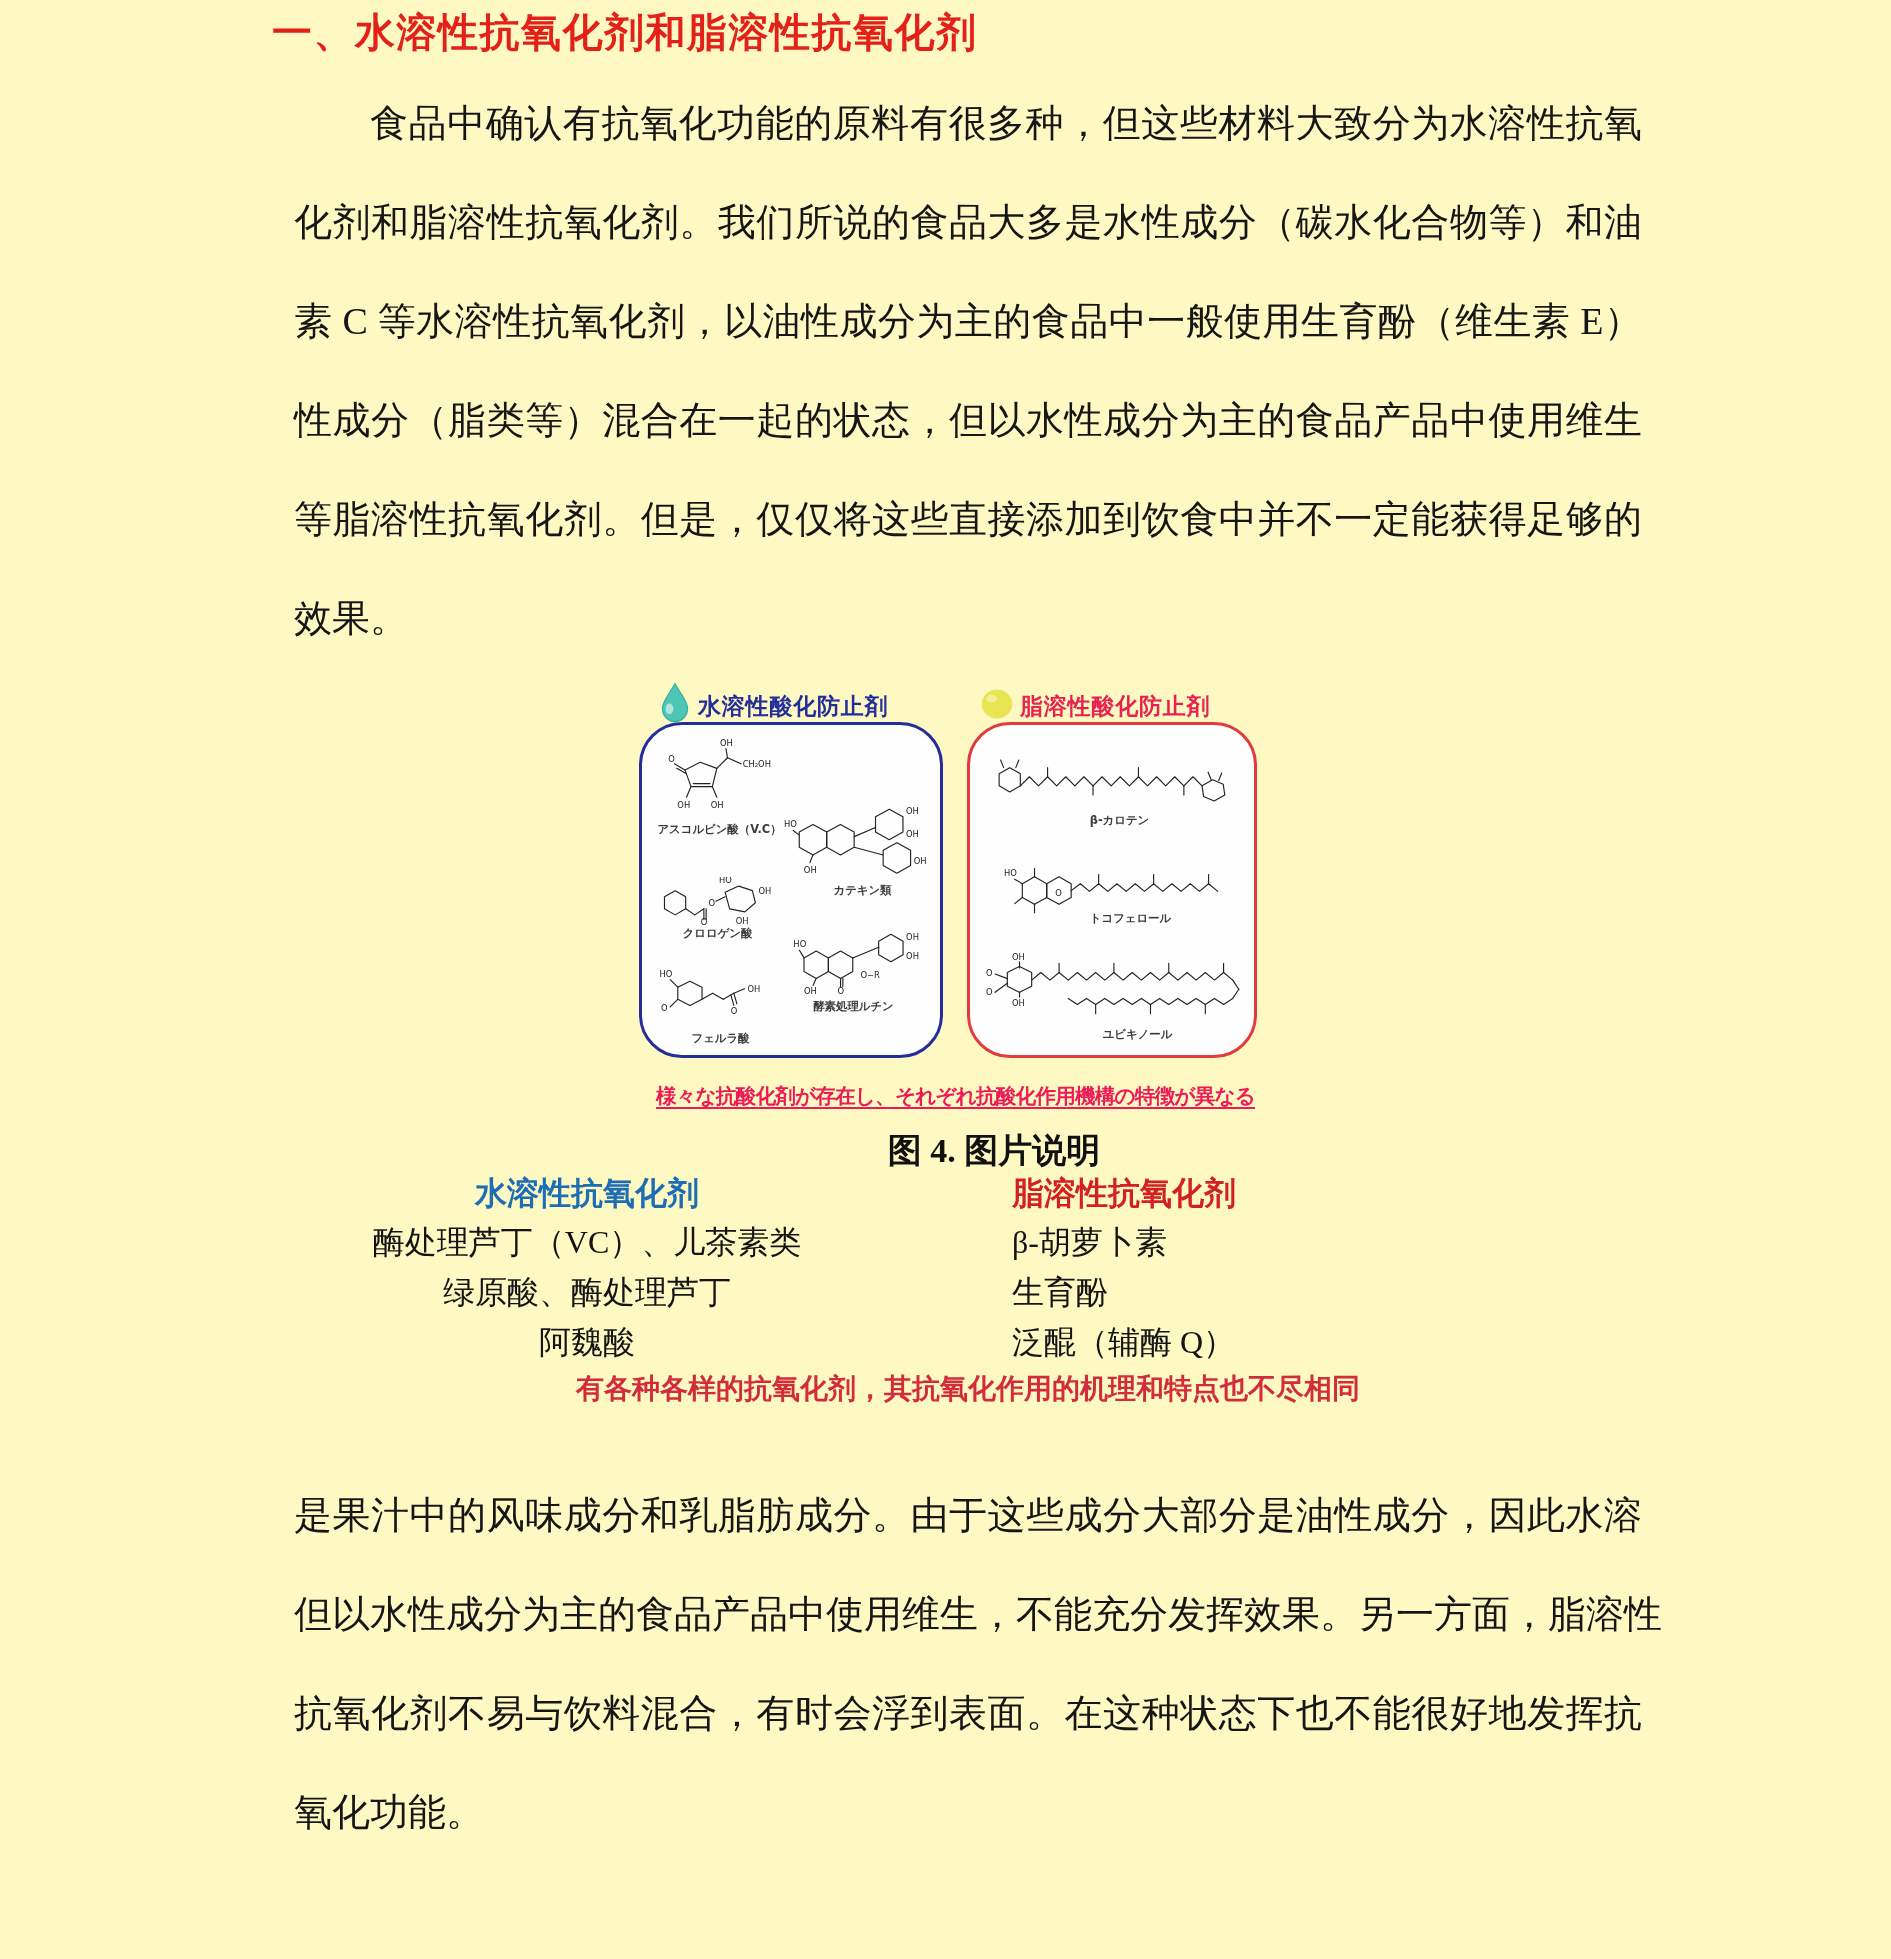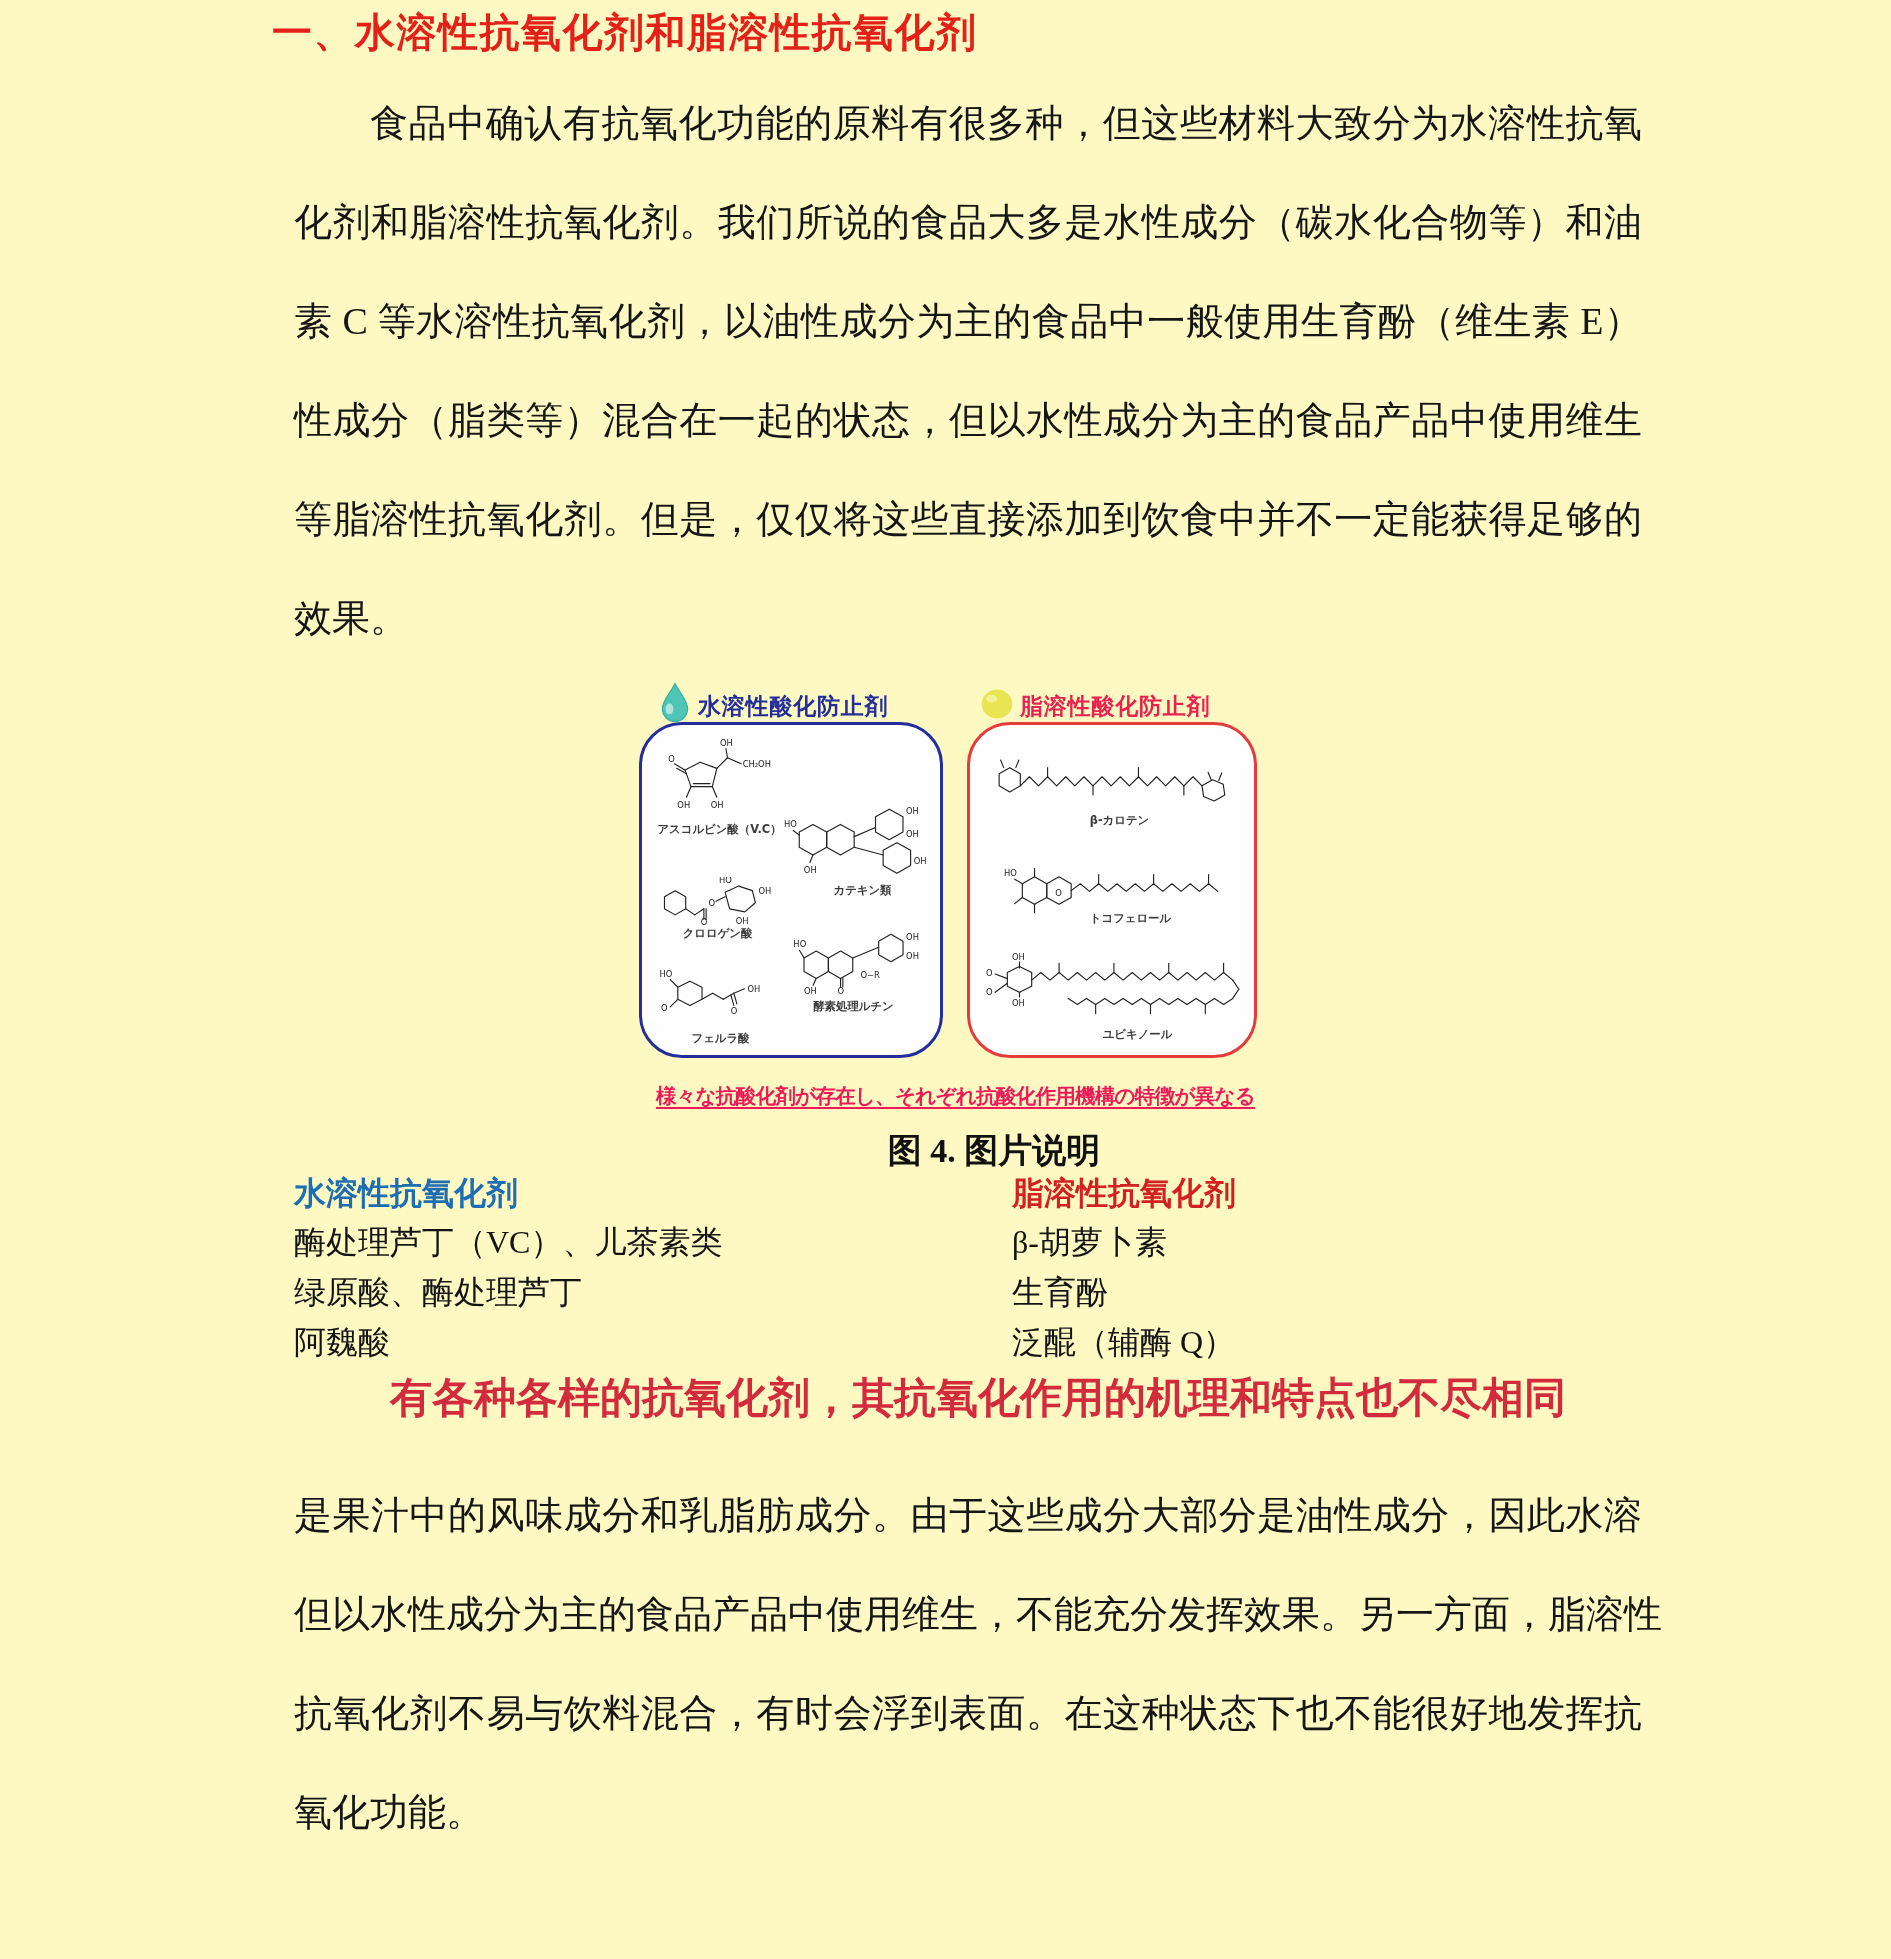--- a/index.html
+++ b/index.html
@@ -34,26 +34,26 @@
     left:648px;top:1082px;width:615px;text-align:center;font-size:20.6px;font-weight:bold;
     color:#ed1a57;font-family:"DejaVu Sans","Liberation Sans",sans-serif;
     text-decoration:underline;text-decoration-thickness:2.3px;text-underline-offset:3.8px;
     white-space:nowrap;letter-spacing:-0.8px;
   }
   .struct svg{display:block;}
   .struct path,.struct polyline,.struct polygon,.struct line{fill:none;stroke:#222;stroke-width:1.5;stroke-linejoin:round;stroke-linecap:round;}
   .struct text{font-family:"DejaVu Sans",sans-serif;font-size:11px;fill:#222;font-weight:500;}
   
   .fig-caption{left:839px;top:1128px;width:310px;text-align:center;font-size:34px;font-weight:bold;color:#111;}
-  .leg-col1{left:294px;width:618px;text-align:left;font-size:32px;white-space:nowrap;}
+  .leg-col1{left:278px;width:618px;text-align:center;font-size:32px;white-space:nowrap;}
   .leg-col2{left:1012px;width:580px;text-align:left;font-size:32px;white-space:nowrap;}
   .leg-h1{color:#1c6db3;font-weight:bold;}
   .leg-h2{color:#d32121;font-weight:bold;}
   .legend-note{
-    left:304px;top:1370px;width:1348px;text-align:center;font-size:42px;font-weight:bold;
+    left:294px;top:1370px;width:1348px;text-align:center;font-size:28px;font-weight:bold;
     color:#d22c3c;white-space:nowrap;
   }
 </style>
 </head>
 <body>
 
 <div id="page">
 
   <div class="abs heading">一、水溶性抗氧化剂和脂溶性抗氧化剂</div>
 

